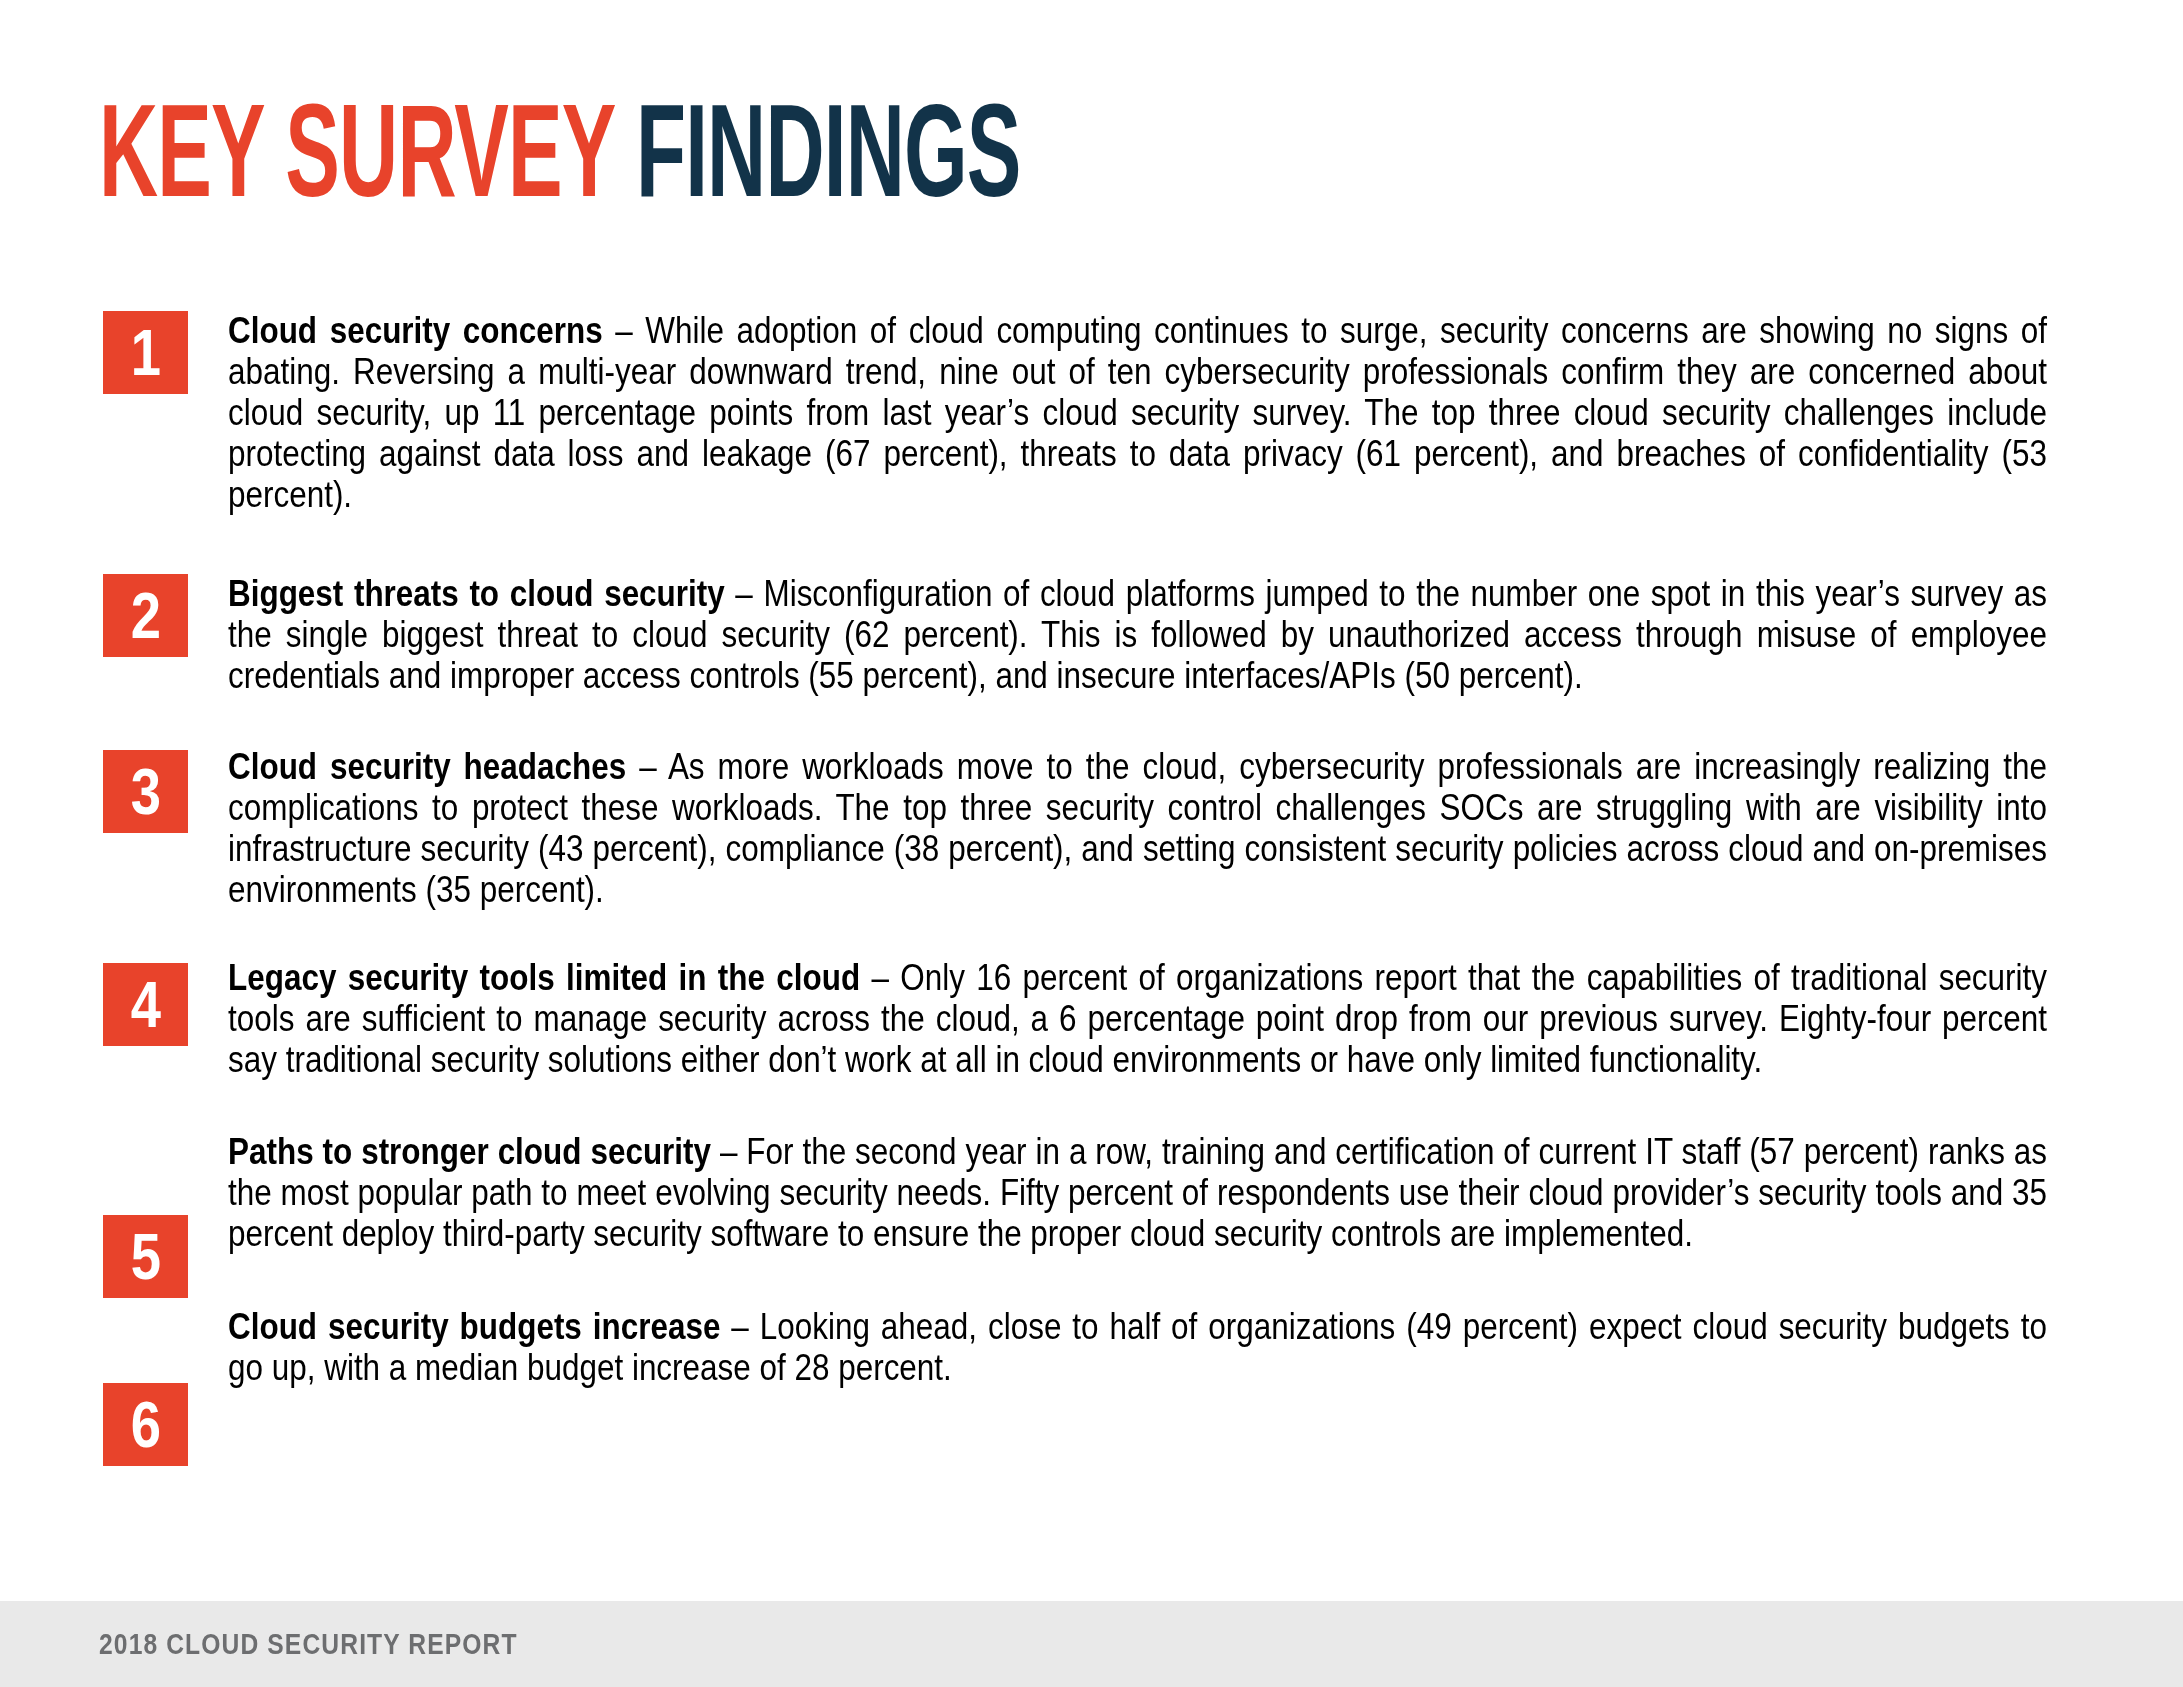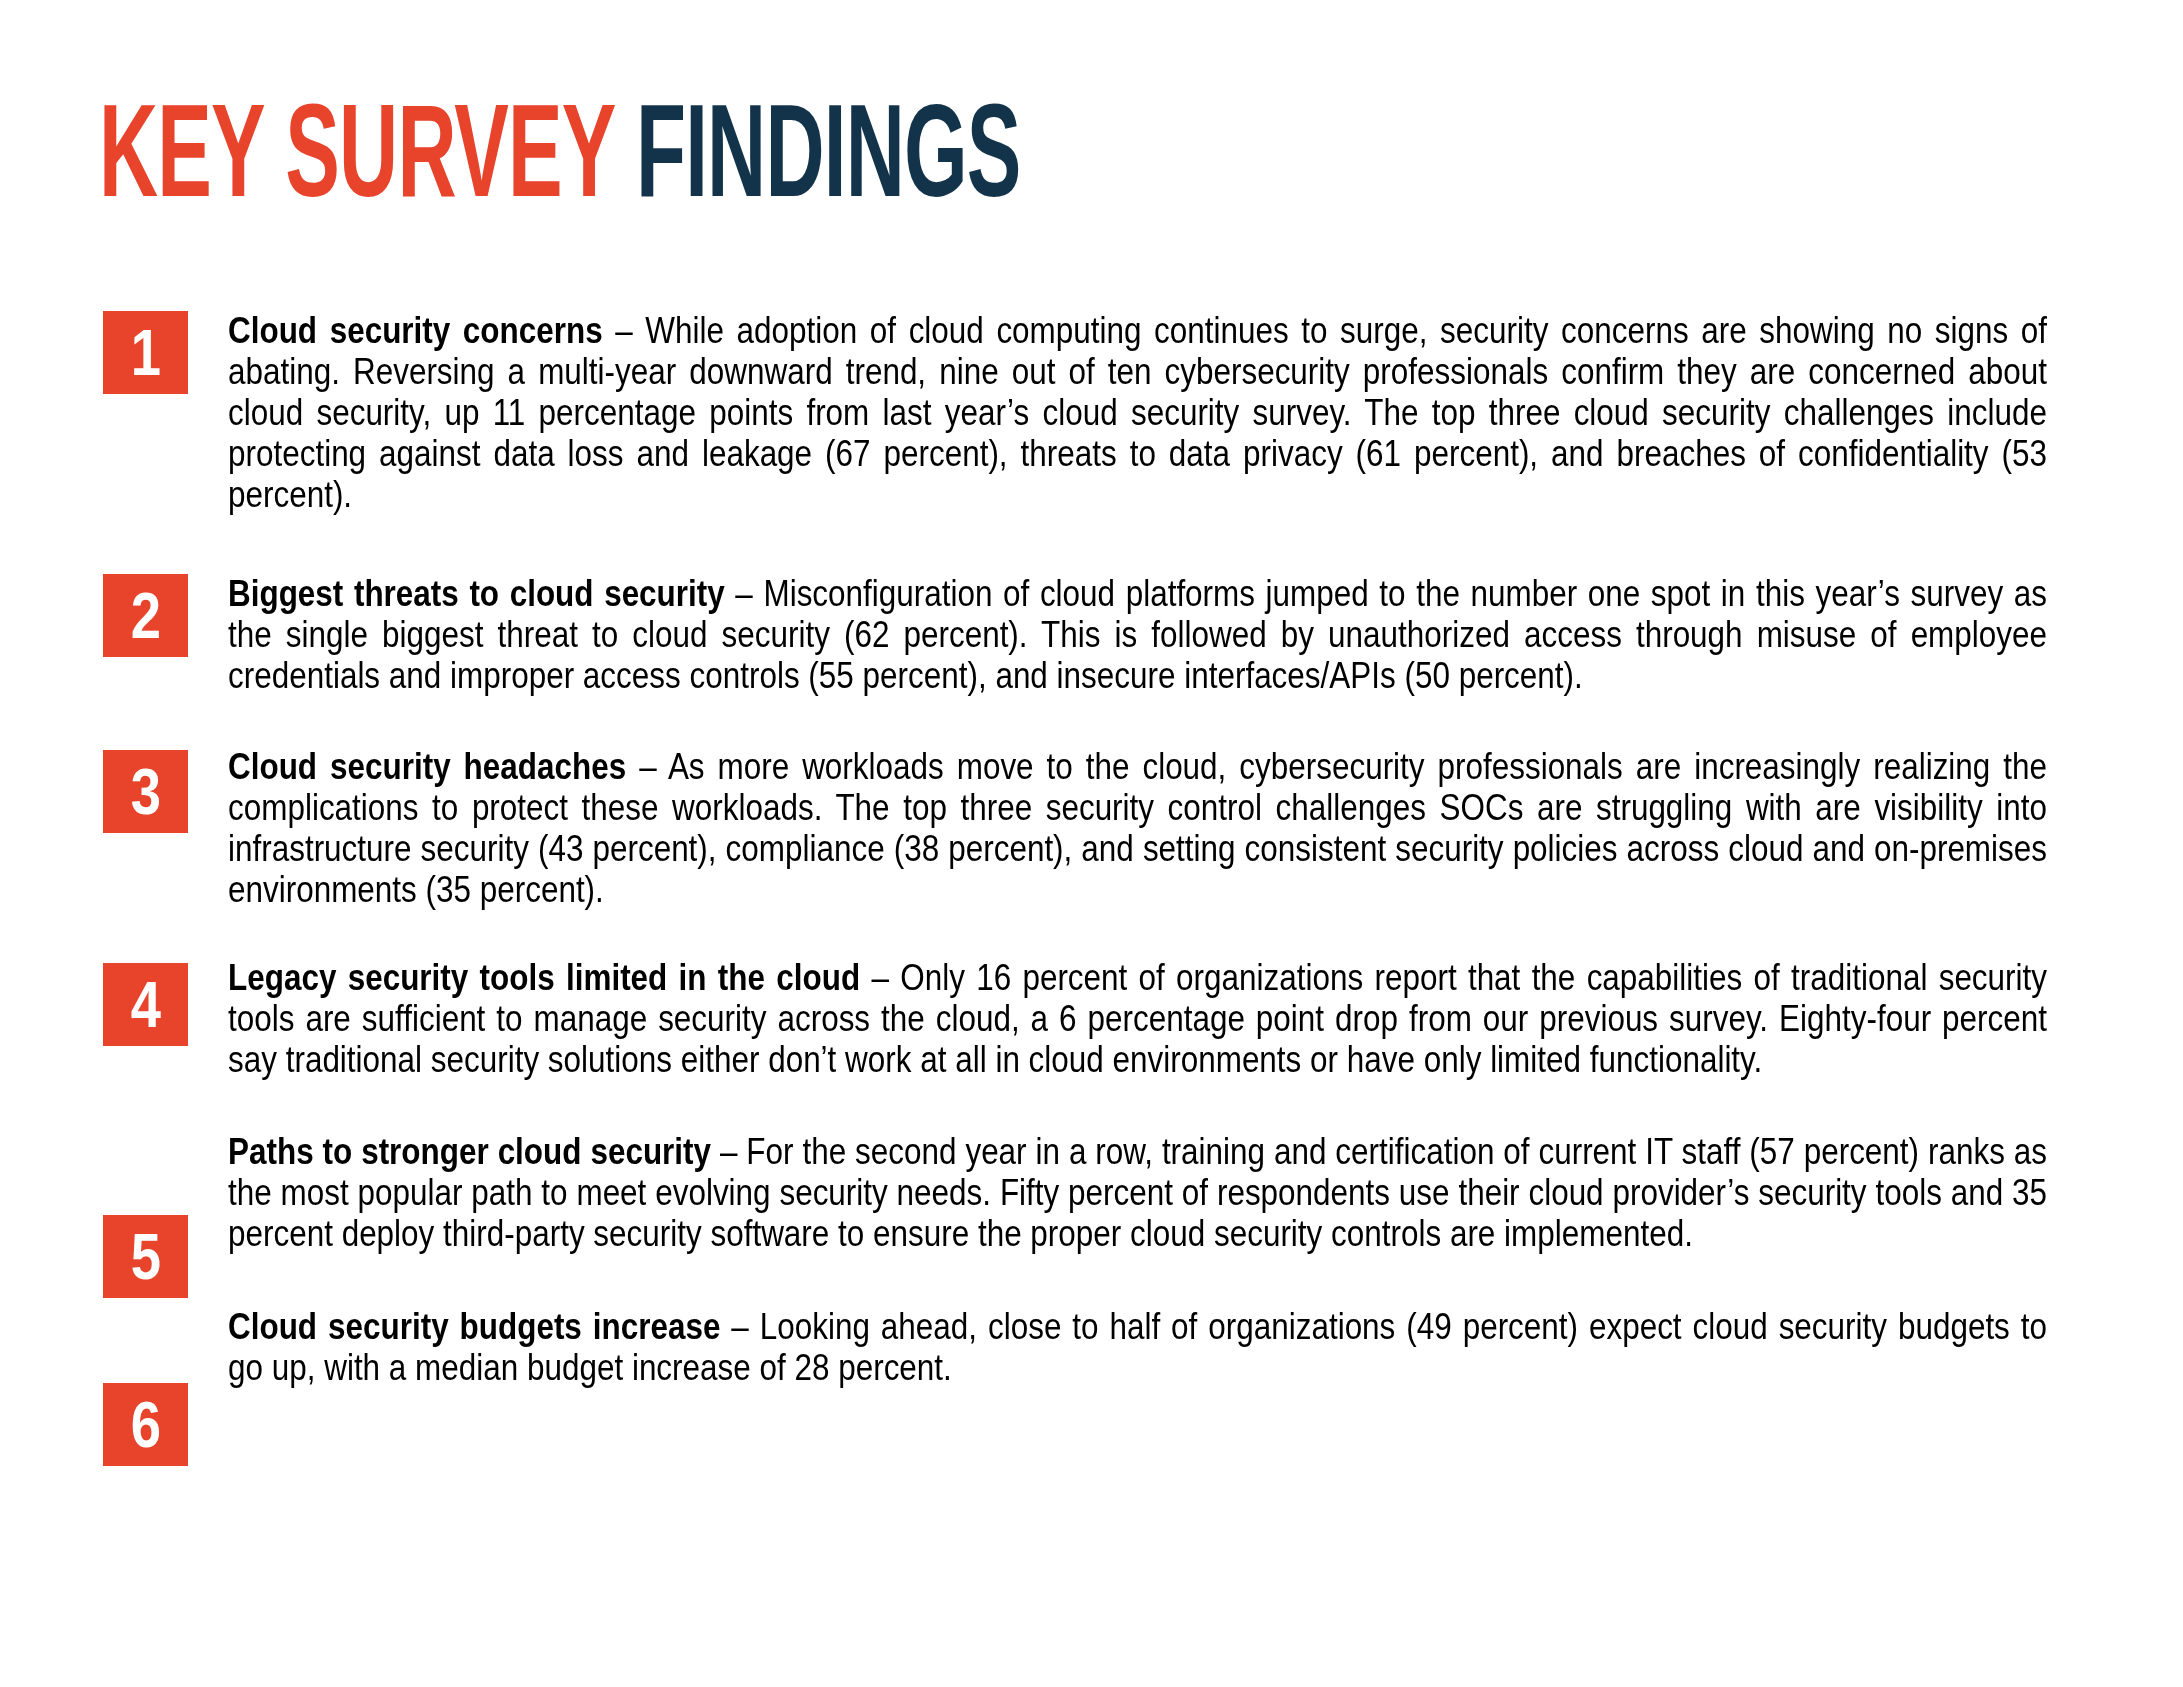--- a/index.html
+++ b/index.html
@@ -84,15 +84,19 @@
   <p class="para" style="top:573px;margin:0;"><strong>Biggest threats to cloud security</strong><span> – Misconfiguration of cloud platforms jumped to the number one spot in this year’s survey as the single biggest threat to cloud security (62 percent). This is followed by unauthorized access through misuse of employee credentials and improper access controls (55 percent), and insecure interfaces/APIs (50 percent).</span></p>
 
   <p class="para" style="top:746px;margin:0;"><strong>Cloud security headaches</strong><span> – As more workloads move to the cloud, cybersecurity professionals are increasingly realizing the complications to protect these workloads. The top three security control challenges SOCs are struggling with are visibility into infrastructure security (43 percent), compliance (38 percent), and setting consistent security policies across cloud and on-premises environments (35 percent).</span></p>
 
   <p class="para" style="top:957px;margin:0;"><strong>Legacy security tools limited in the cloud</strong><span> – Only 16 percent of organizations report that the capabilities of traditional security tools are sufficient to manage security across the cloud, a 6 percentage point drop from our previous survey. Eighty-four percent say traditional security solutions either don’t work at all in cloud environments or have only limited functionality.</span></p>
 
   <p class="para" style="top:1131px;margin:0;"><strong>Paths to stronger cloud security</strong><span> – For the second year in a row, training and certification of current IT staff (57 percent) ranks as the most popular path to meet evolving security needs. Fifty percent of respondents use their cloud provider’s security tools and 35 percent deploy third-party security software to ensure the proper cloud security controls are implemented.</span></p>
 
   <p class="para" style="top:1306px;margin:0;"><strong>Cloud security budgets increase</strong><span> – Looking ahead, close to half of organizations (49 percent) expect cloud security budgets to go up, with a median budget increase of 28 percent.</span></p>
 
+  <div class="footer">
+    <div class="footer-title">2018 CLOUD SECURITY REPORT</div>
+
+  </div>
 
 </div>
 
 
 </body></html>

